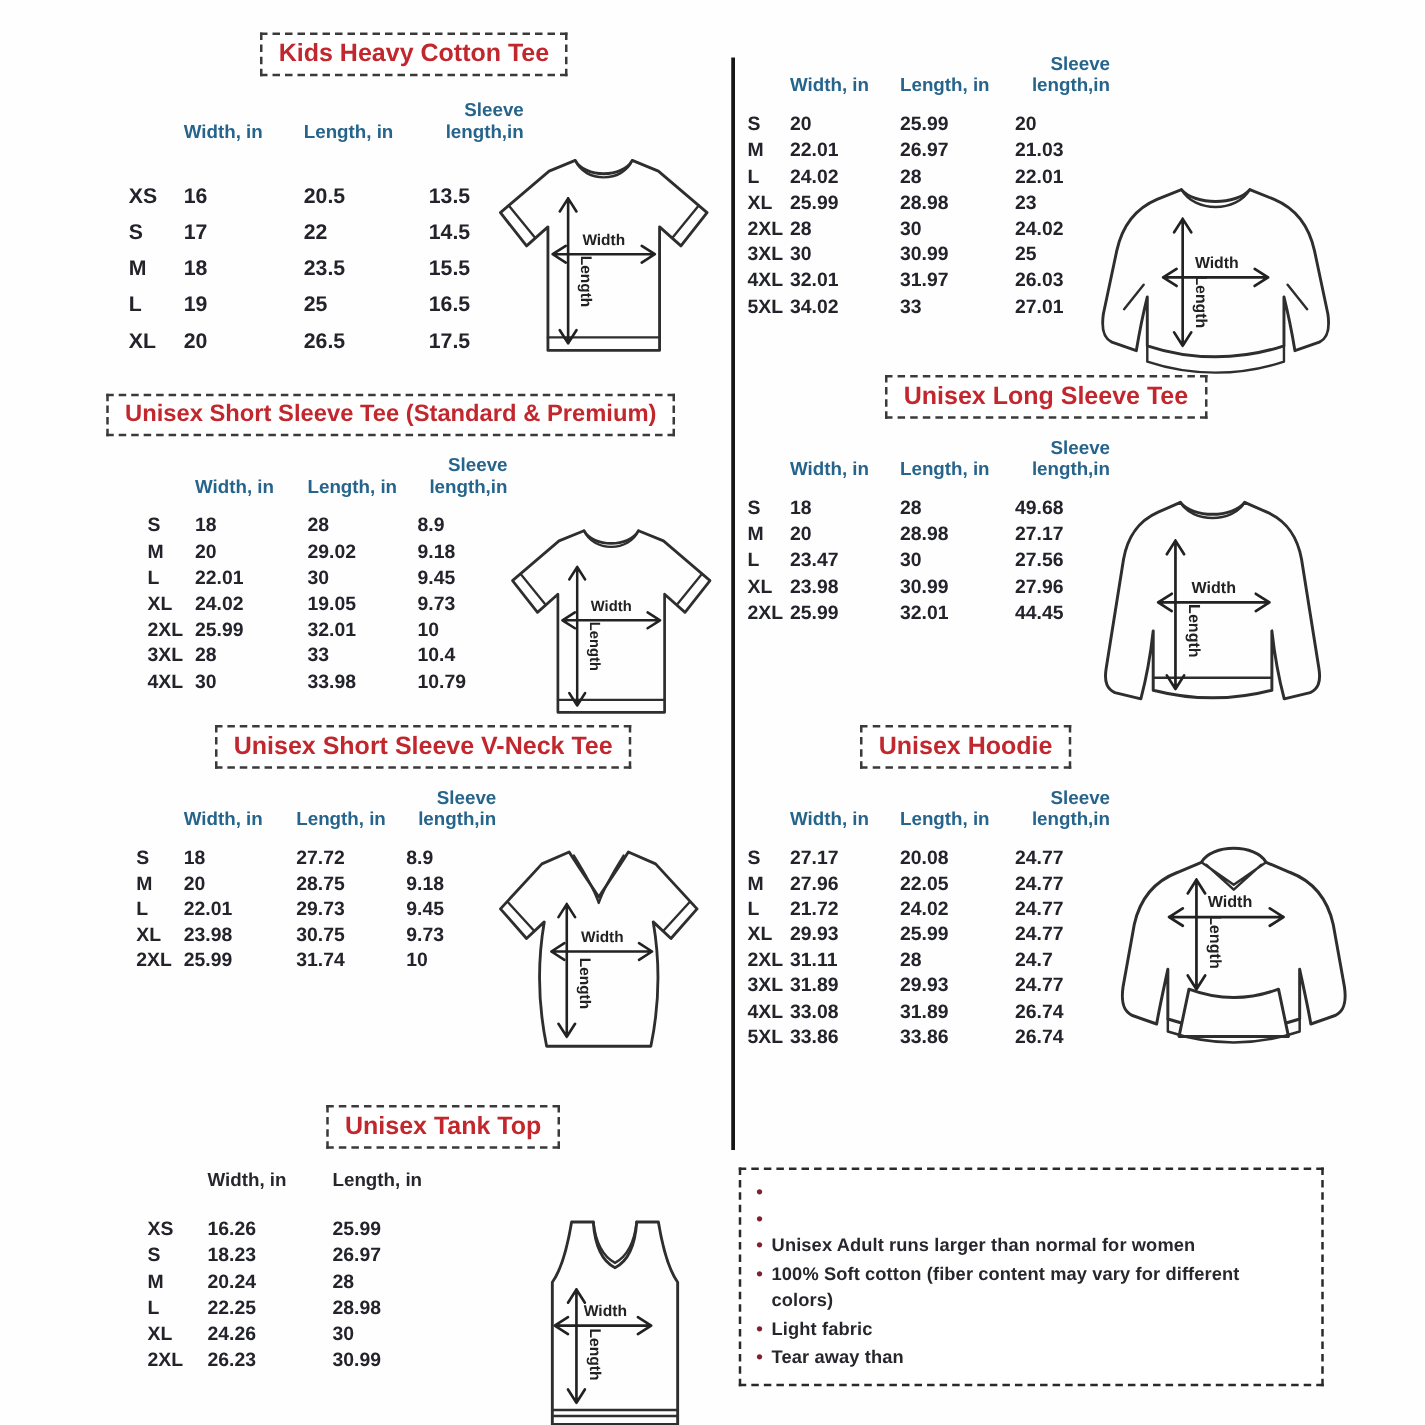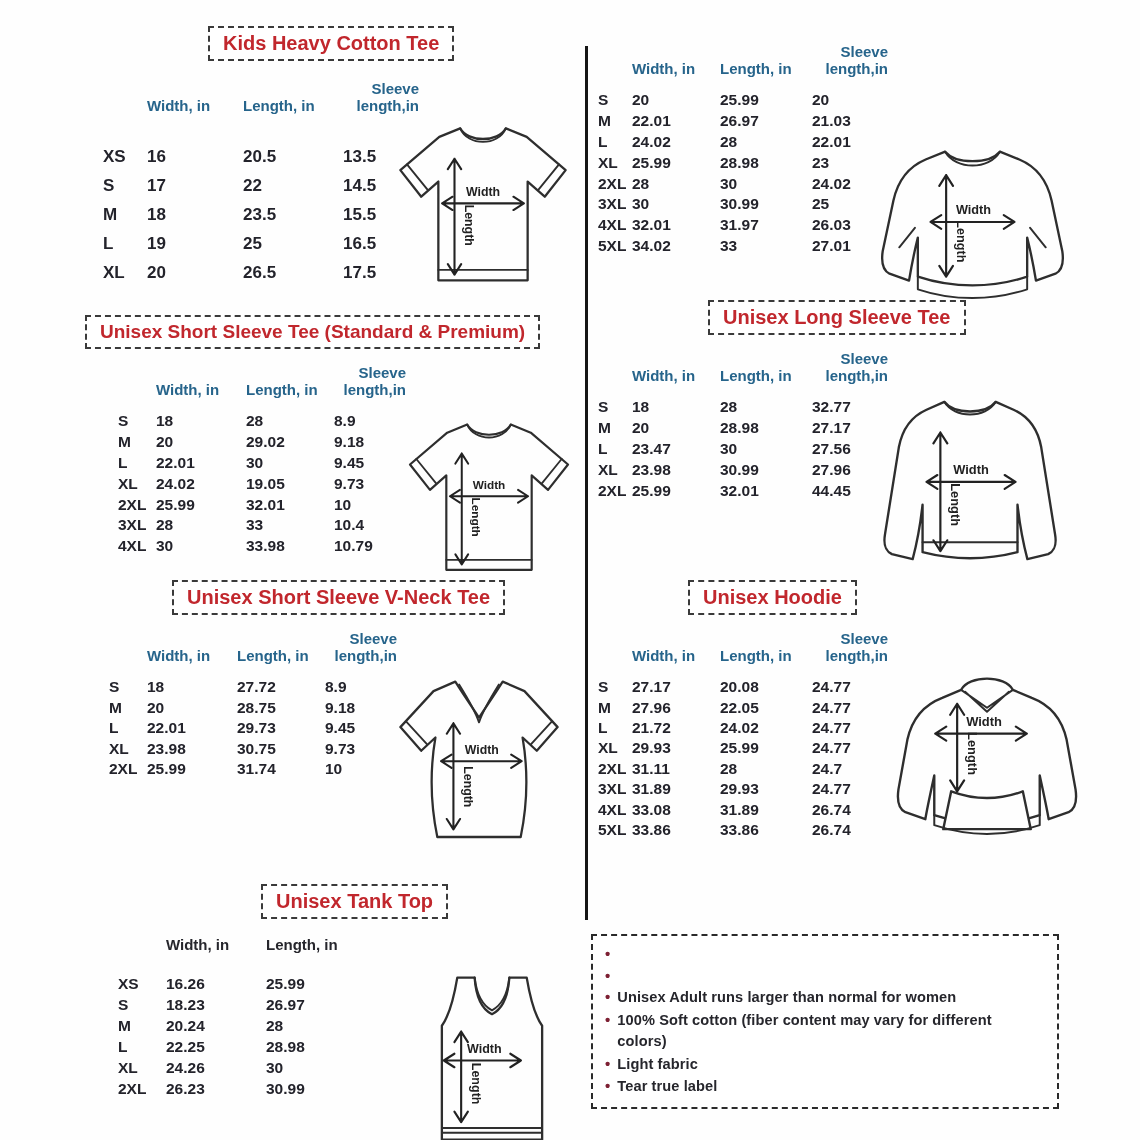--- a/index.html
+++ b/index.html
@@ -286,21 +286,21 @@
         <div class="thead">
           <span class="hcell corner"></span>
           <span class="hcell">Width, in</span>
           <span class="hcell">Length, in</span>
           <span class="hcell">Sleeve length,in</span>
         </div>
         <div class="trow">
           <span class="cell size">S</span>
           <span class="cell">18</span>
           <span class="cell">28</span>
-          <span class="cell">32.77</span>
+          <span class="cell">49.68</span>
         </div>
         <div class="trow">
           <span class="cell size">M</span>
           <span class="cell">20</span>
           <span class="cell">28.98</span>
           <span class="cell">27.17</span>
         </div>
         <div class="trow">
           <span class="cell size">L</span>
           <span class="cell">23.47</span>
@@ -530,16 +530,16 @@
       <div class="note">
         <span class="dot">•</span>
         <span class="note-text">100% Soft cotton (fiber content may vary for different colors)</span>
       </div>
       <div class="note">
         <span class="dot">•</span>
         <span class="note-text">Light fabric</span>
       </div>
       <div class="note">
         <span class="dot">•</span>
-        <span class="note-text">Tear true label</span>
+        <span class="note-text">Tear away than</span>
       </div>
     </div>
 </div>
 
 </body></html>

